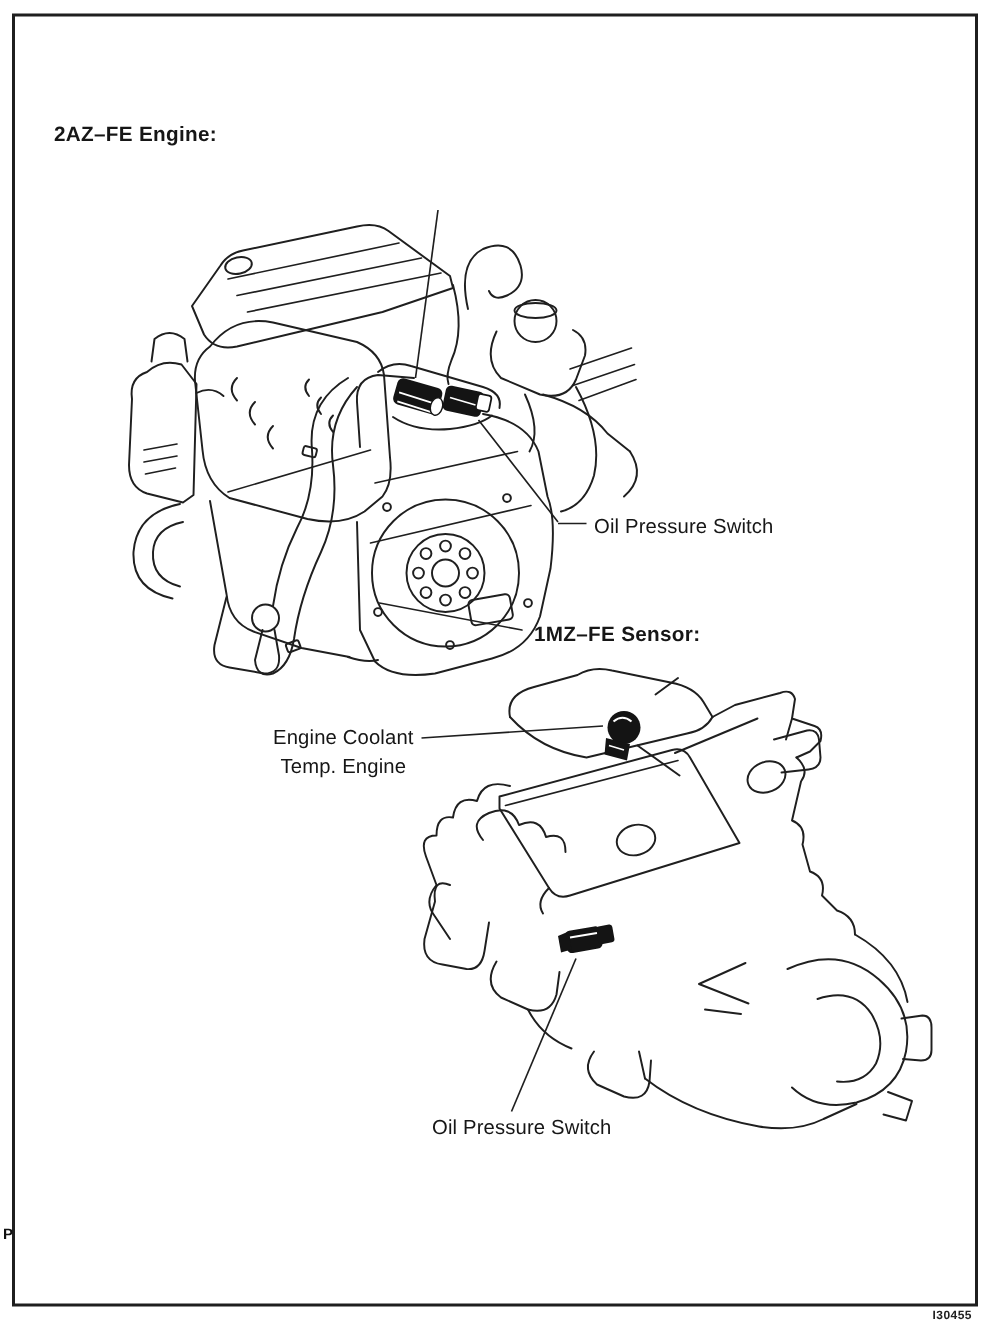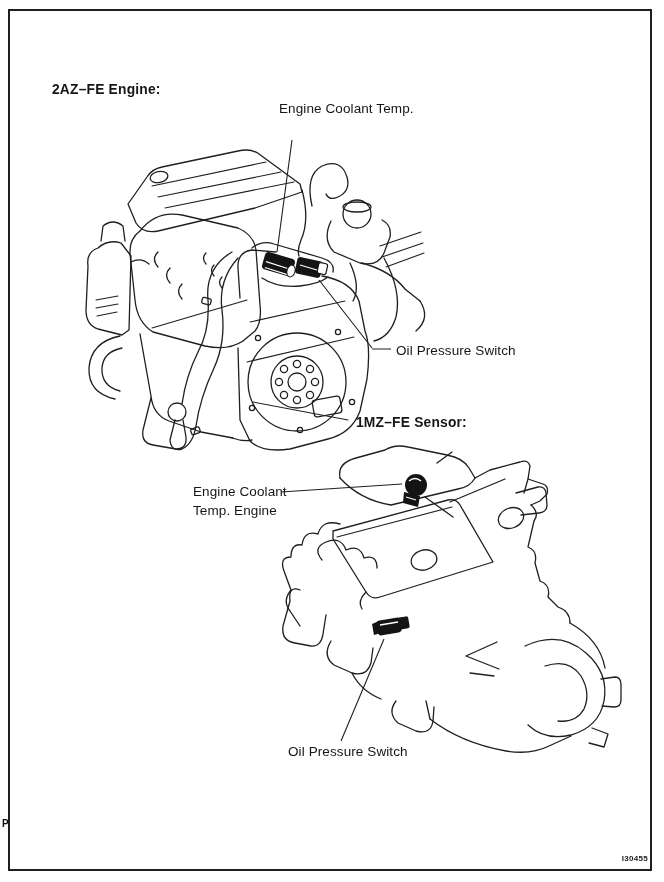--- a/index.html
+++ b/index.html
@@ -28,21 +28,21 @@
   .heading{
     font-weight:bold;
     font-size:13.8px;
     letter-spacing:.2px;
   }
   #art{
     position:absolute;left:0;top:0;
   }
   #figcode{
     position:absolute;
-    left:600px;top:854px;
+    left:600px;top:872px;
     width:48px;
     text-align:right;
     font-size:8px;
     font-weight:bold;
     letter-spacing:.3px;
     color:#222;
   }
   #edge-marker{
     position:absolute;
     left:2px;top:818px;
@@ -200,31 +200,30 @@
       <path d="M372,624 L379,621 L381,633 L374,635 Z" fill="#141414"></path>
       <path d="M380,625 L398,622" stroke="#fff" stroke-width="1.3"></path>
     </g>
 
     <g stroke="#1f1f1f" stroke-width="1.1" fill="none">
       <path d="M281,492 L402,484"></path>
       <path d="M384,639 L341,741"></path>
     </g>
   </svg>
 
-  <div class="lbl heading" style="left:52px;top:81px;">2AZ–FE Engine:</div>
+  <div class="lbl heading" style="left:36px;top:81px;">2AZ–FE Engine:</div>
 
   <div class="lbl" style="left:279px;top:100px;">
-    <div>Engine Coolant Temp.</div>
   </div>
 
   <div class="lbl" style="left:396px;top:342px;">Oil Pressure Switch</div>
 
   <div class="lbl heading" style="left:356px;top:414px;">1MZ–FE Sensor:</div>
 
-  <div class="lbl" style="left:193px;top:483px;">
+  <div class="lbl" style="left:182px;top:483px;text-align:center;">
     <div>Engine Coolant</div>
     <div>Temp. Engine</div>
   </div>
 
   <div class="lbl" style="left:288px;top:743px;">Oil Pressure Switch</div>
 
   <div id="figcode">I30455</div>
 
   <div id="edge-marker">P</div>
 

